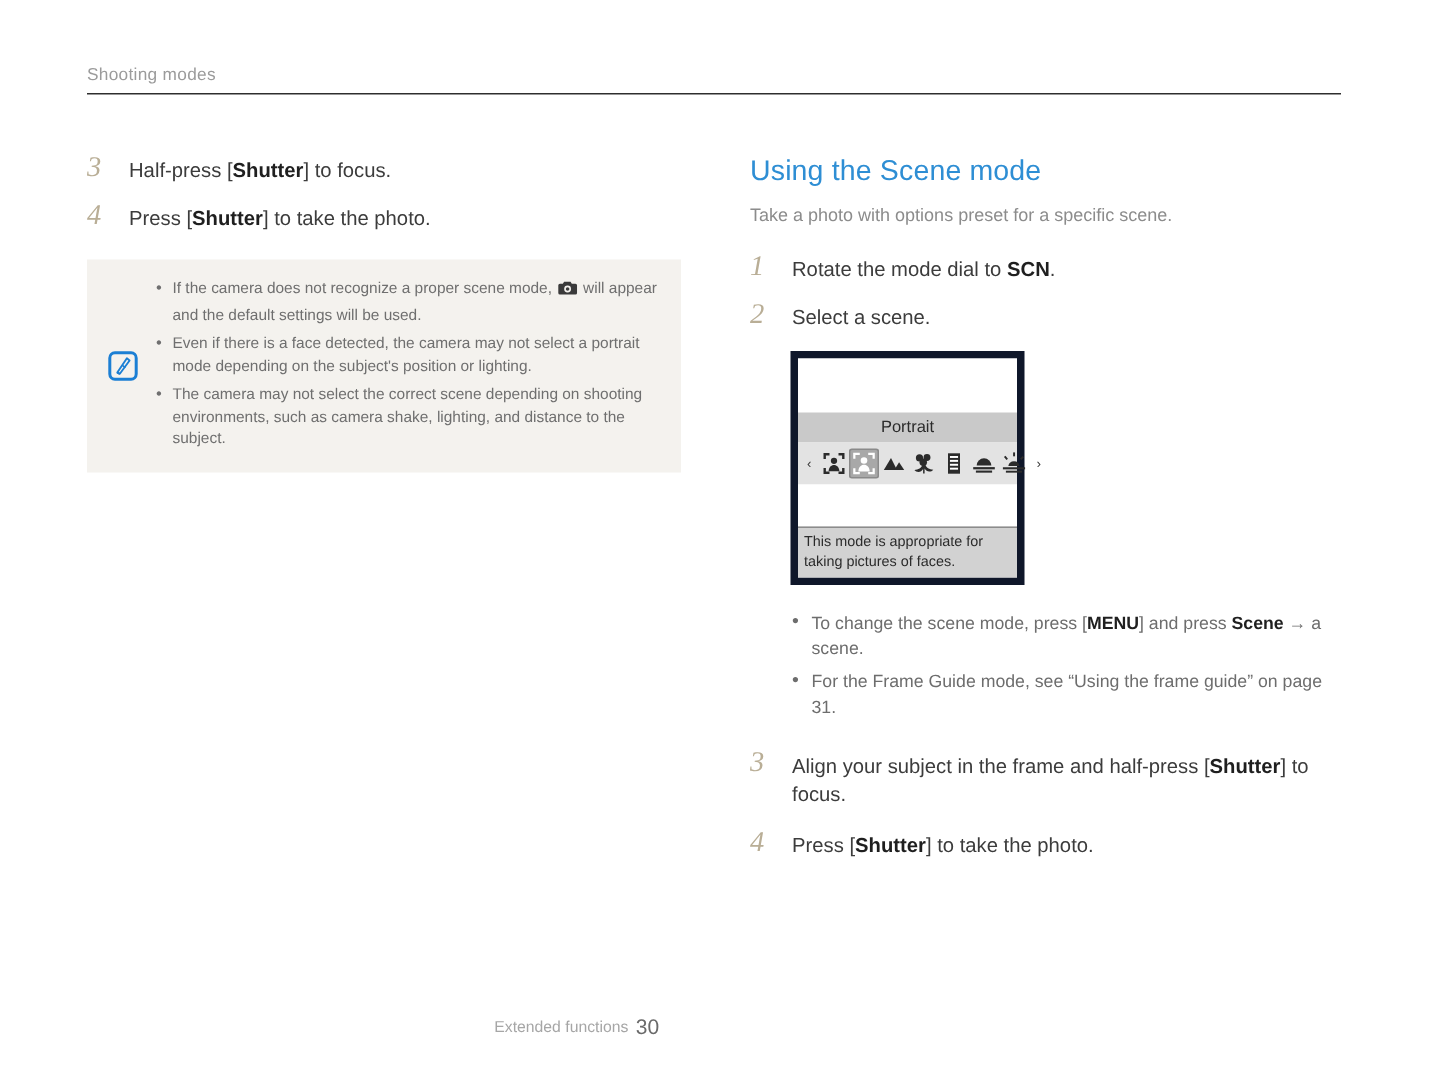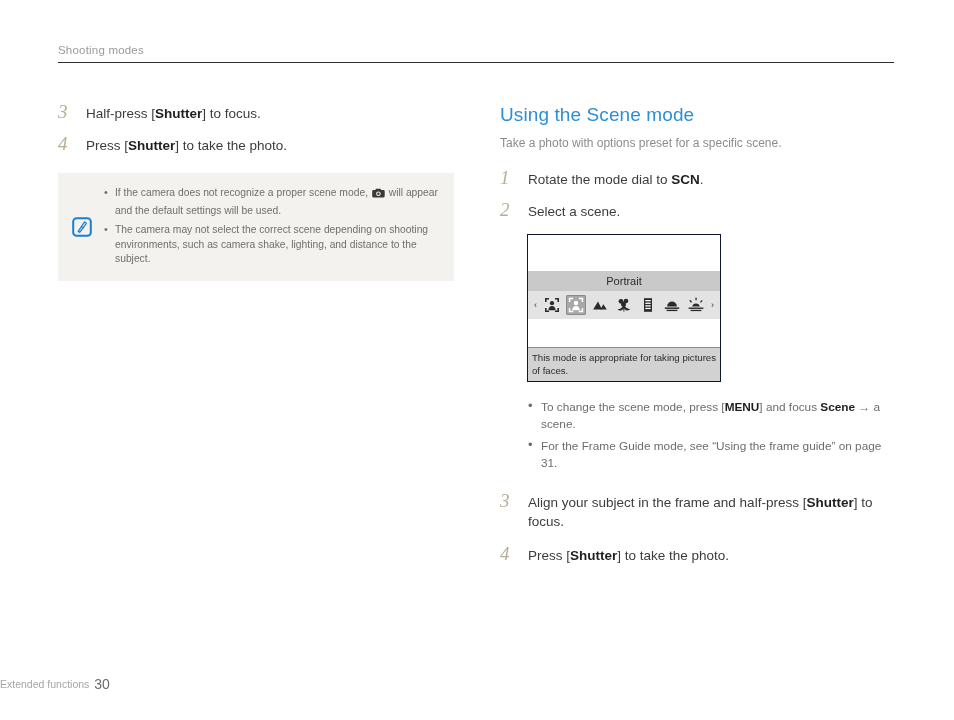--- a/index.html
+++ b/index.html
@@ -139,22 +139,22 @@
     color: #8c8c8c;
     margin: 0 0 18px 0;
     line-height: 17px;
   }
 
   
   .screen-wrap {
     margin: 9px 0 0 27px;
   }
   .cam-screen {
-    width: 194px;
-    border: 1px solid #0f172a;
+    width: 156px;
+    border: 5px solid #0f172a;
     background: #ffffff;
     box-sizing: border-box;
   }
   .cam-blank-top { height: 36px; background: #fff; }
   .cam-title-band {
     background: #c9c9c9;
     text-align: center;
     font-size: 11px;
     color: #2b2b2b;
     padding: 3px 0 3px 0;
@@ -235,21 +235,21 @@
 
   .steps-after { margin-top: 22px; }
   .steps-after .step { margin-bottom: 15px; }
 
   
   .footer {
     position: absolute;
     left: 0;
     top: 676px;
     width: 769px;
-    text-align: left;
+    text-align: center;
     font-size: 10.5px;
     color: #a6a6a6;
   }
   .footer .pg {
     font-size: 14px;
     color: #6a6a6a;
     margin-left: 5px;
     vertical-align: -1px;
   }
 </style>
@@ -285,20 +285,21 @@
         </svg>
       </span>
 
       <ul class="note-list">
         <li><span>If the camera does not recognize a proper scene mode, </span><span class="inline-ico"><svg width="13" height="11" viewBox="0 0 13 11">
                 <path d="M3.2 2.1 L4.1 0.8 L8.4 0.8 L9.2 2.1 L11.6 2.1 A1.1 1.1 0 0 1 12.7 3.2 L12.7 8.3 A1.1 1.1 0 0 1 11.6 9.4 L1.3 9.4 A1.1 1.1 0 0 1 0.2 8.3 L0.2 3.2 A1.1 1.1 0 0 1 1.3 2.1 Z" fill="#3a3a3a"></path>
                 <circle cx="6.4" cy="5.7" r="2.3" fill="#f4f2ee"></circle>
                 <circle cx="6.4" cy="5.7" r="1.2" fill="#3a3a3a"></circle>
               </svg></span><span> will appear and the default settings will be used.</span></li>
 
+        <li><span>Even if there is a face detected, the camera may not select a portrait mode depending on the subject's position or lighting.</span></li>
 
         <li><span>The camera may not select the correct scene depending on shooting environments, such as camera shake, lighting, and distance to the subject.</span></li>
 
       </ul>
     </div>
   </div>
 
   <div class="col-right">
 
     <h2 class="section-title">Using the Scene mode</h2>
@@ -391,21 +392,21 @@
           <span class="cam-arrow">›</span>
         </div>
 
         <div class="cam-blank-bot"></div>
 
         <div class="cam-caption">This mode is appropriate for taking pictures of faces.</div>
       </div>
     </div>
 
     <ul class="sub-list">
-      <li><span>To change the scene mode, press [</span><b>MENU</b><span>] and focus </span><b>Scene</b><span> → a scene.</span></li>
+      <li><span>To change the scene mode, press [</span><b>MENU</b><span>] and press </span><b>Scene</b><span> → a scene.</span></li>
       <li><span>For the Frame Guide mode, see “Using the frame guide” on page 31.</span></li>
     </ul>
 
     <div class="steps-after">
       <div class="step">
         <span class="num">3</span>
         <span><span>Align your subject in the frame and half-press [</span><b>Shutter</b><span>] to focus.</span></span>
       </div>
       <div class="step">
         <span class="num">4</span>

